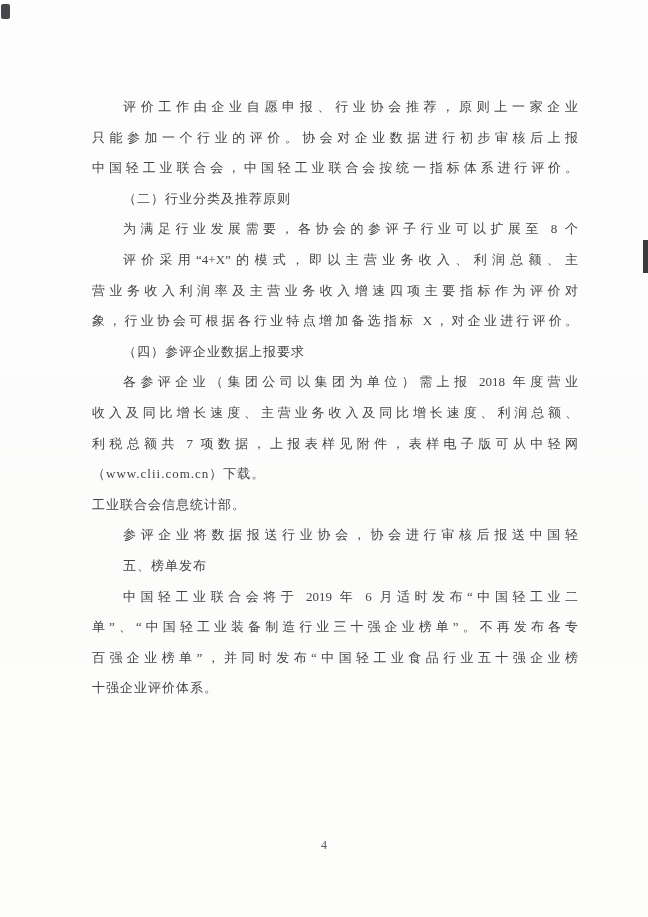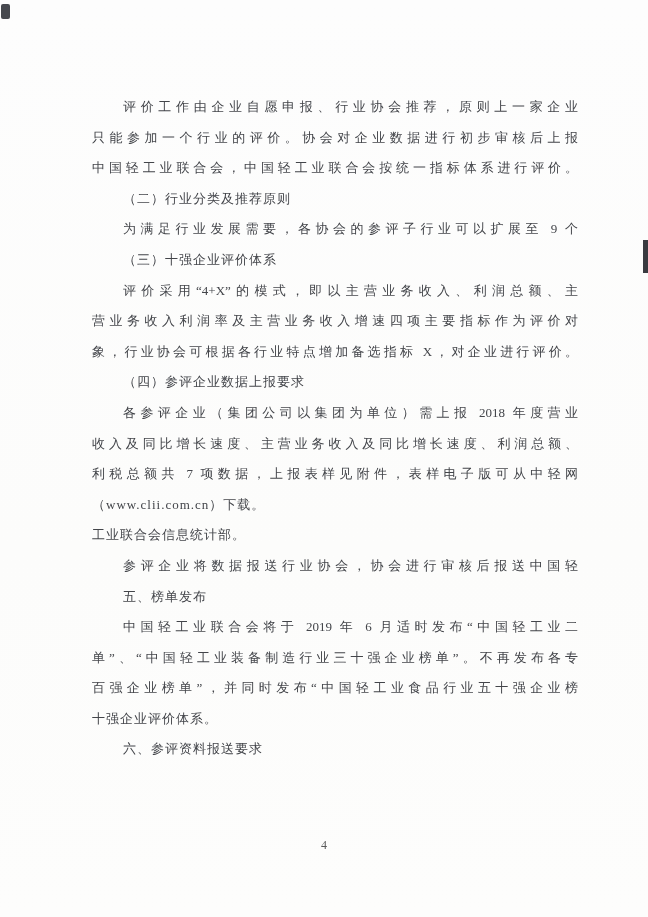--- a/index.html
+++ b/index.html
@@ -73,34 +73,32 @@
 
 <div class="sheet">
   <div class="corner-mark"></div>
   <div class="edge-mark"></div>
 
   <div class="text-block">
     <div class="line fill ind">评价工作由企业自愿申报、行业协会推荐，原则上一家企业</div>
     <div class="line fill">只能参加一个行业的评价。协会对企业数据进行初步审核后上报</div>
     <div class="line fill">中国轻工业联合会，中国轻工业联合会按统一指标体系进行评价。</div>
     <div class="line ind">（二）行业分类及推荐原则</div>
-    <div class="line fill ind">为满足行业发展需要，各协会的参评子行业可以扩展至 9 个</div>
-    <div class="line ind">（三）十强企业评价体系</div>
+    <div class="line fill ind">为满足行业发展需要，各协会的参评子行业可以扩展至 8 个</div>
     <div class="line fill ind">评价采用“4+X”的模式，即以主营业务收入、利润总额、主</div>
     <div class="line fill">营业务收入利润率及主营业务收入增速四项主要指标作为评价对</div>
     <div class="line fill">象，行业协会可根据各行业特点增加备选指标 X，对企业进行评价。</div>
     <div class="line ind">（四）参评企业数据上报要求</div>
     <div class="line fill ind">各参评企业（集团公司以集团为单位）需上报 2018 年度营业</div>
     <div class="line fill">收入及同比增长速度、主营业务收入及同比增长速度、利润总额、</div>
     <div class="line fill">利税总额共 7 项数据，上报表样见附件，表样电子版可从中轻网</div>
     <div class="line">（www.clii.com.cn）下载。</div>
     <div class="line">工业联合会信息统计部。</div>
     <div class="line fill ind">参评企业将数据报送行业协会，协会进行审核后报送中国轻</div>
     <div class="line ind">五、榜单发布</div>
     <div class="line fill ind">中国轻工业联合会将于 2019 年 6 月适时发布“中国轻工业二</div>
     <div class="line fill">单”、“中国轻工业装备制造行业三十强企业榜单”。不再发布各专</div>
     <div class="line fill">百强企业榜单”，并同时发布“中国轻工业食品行业五十强企业榜</div>
     <div class="line">十强企业评价体系。</div>
-    <div class="line ind">六、参评资料报送要求</div>
   </div>
 
   <div class="page-number">4</div>
 </div>
 
 </body></html>

